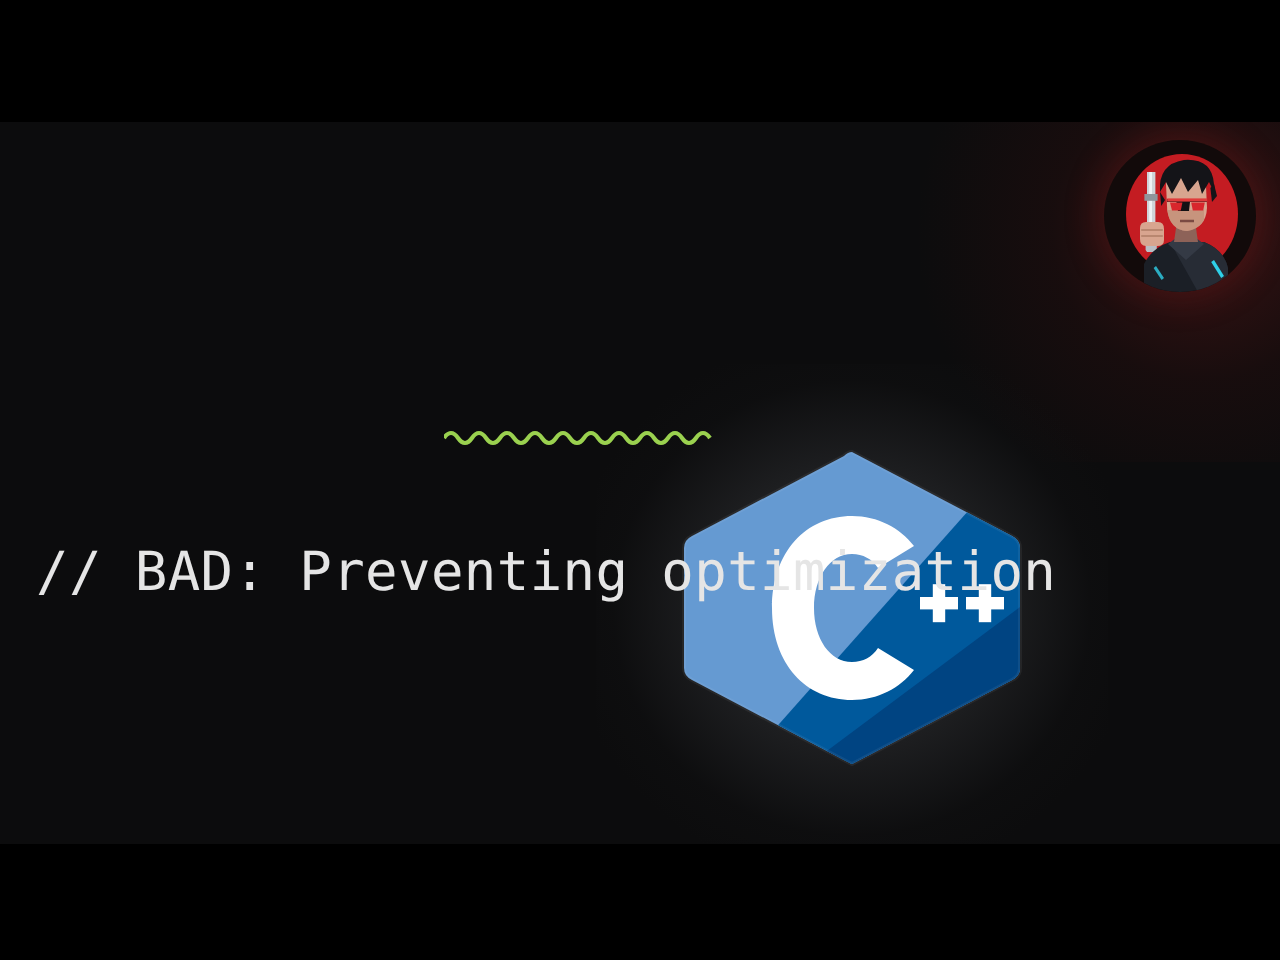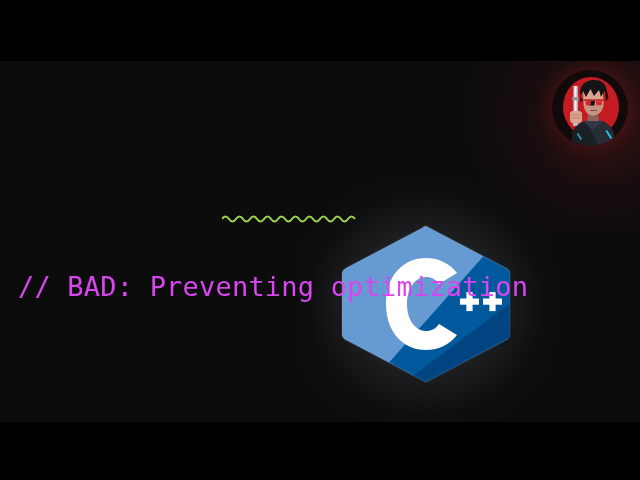--- a/index.html
+++ b/index.html
@@ -86,21 +86,21 @@
     top: 82px;
     z-index: 5;
     font-family: "DejaVu Sans Mono", monospace;
     font-size: 27px;
     line-height: 41px;
     letter-spacing: 0.2px;
     white-space: pre;
   }
   .code-line { position: relative; height: 41px; }
 
-  .tok-comment  { color: #d946ef; text-align: center; }
+  .tok-comment  { color: #e5e5e5; text-align: center; }
 
   
   #squiggle-wrap {
     position: absolute;
     left: 222px;
     top: 152px;
     width: 134px;
     height: 10px;
     z-index: 7;
     pointer-events: none;

